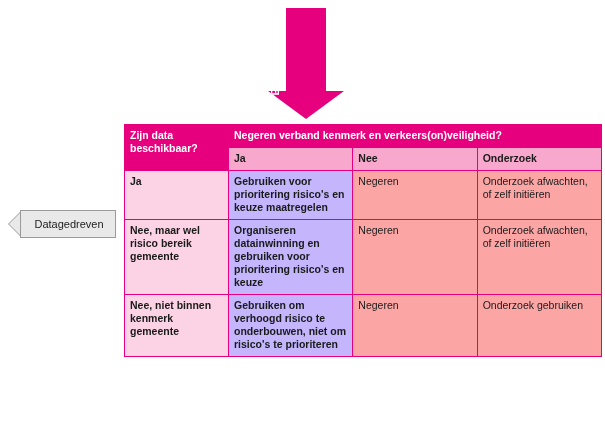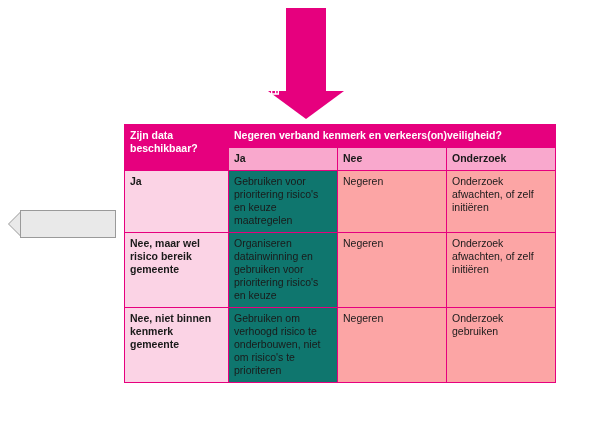--- a/index.html
+++ b/index.html
@@ -105,21 +105,21 @@
     text-align: center;
     font-size: 11px;
     color: #222222;
   }
 
   
   #matrix {
     position: absolute;
     left: 124px;
     top: 124px;
-    width: 432px;
+    width: 478px;
     border-collapse: collapse;
     table-layout: fixed;
   }
   #matrix td, #matrix th {
     border: 1px solid #e6007e;
     vertical-align: top;
     padding: 4px 5px 5px 5px;
     font-size: 10.5px;
     line-height: 13px;
     text-align: left;
@@ -135,23 +135,23 @@
     background: #f9a8cd;
     color: #1a1a1a;
     font-weight: bold;
   }
   .row-head {
     background: #fbd3e5;
     color: #1a1a1a;
     font-weight: bold;
   }
   .cell-bold {
-    background: #0f766e;
-    color: #1a1a1a;
-    font-weight: normal;
+    background: #c4b5fd;
+    color: #1a1a1a;
+    font-weight: bold;
   }
   .cell-plain {
     background: #fca5a5;
     color: #1a1a1a;
     font-weight: normal;
   }
   .col-a { width: 104px; }
   .col-b { width: 120px; }
   .col-c { width: 118px; }
   .col-d { width: 124px; }
@@ -162,20 +162,21 @@
 <div id="evidence-arrow">
   <div class="shaft"></div>
   <div class="head"></div>
   <div class="label">Evidence based</div>
 </div>
 
 <div id="datagedreven-arrow">
   <div class="shaft"></div>
   <div class="head"></div>
   <div class="head-fill"></div>
+  <div class="label">Datagedreven</div>
 </div>
 
 <table id="matrix">
   <tbody>
       <tr>
     <th class="head-dark col-a" rowspan="2">Zijn data beschikbaar?</th>
     <th class="head-dark" colspan="3">Negeren verband kenmerk en verkeers(on)veiligheid?</th>
   </tr>
   <tr>
     <th class="head-light col-b">Ja</th>

